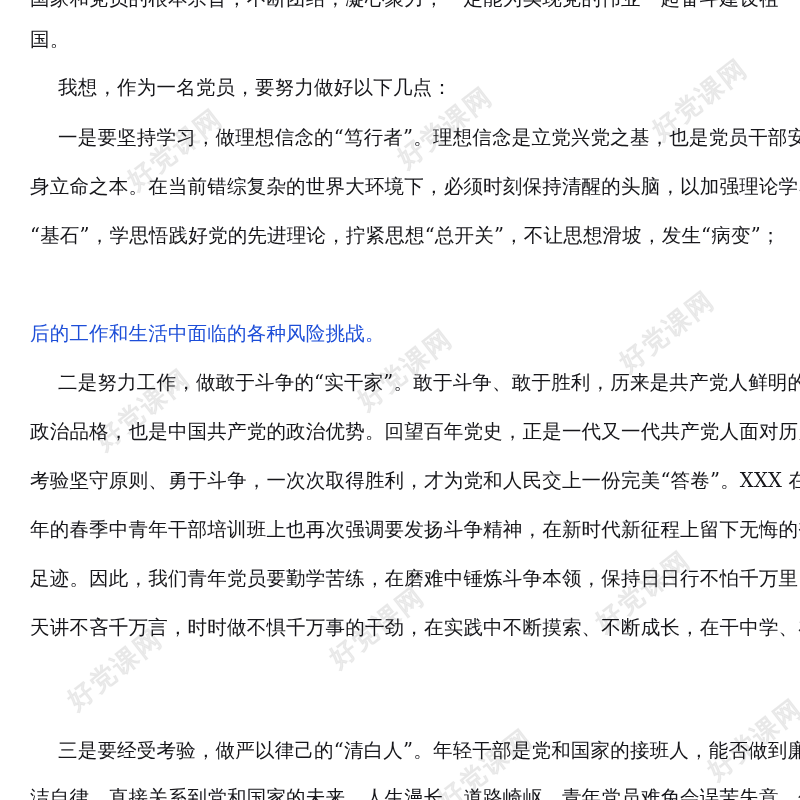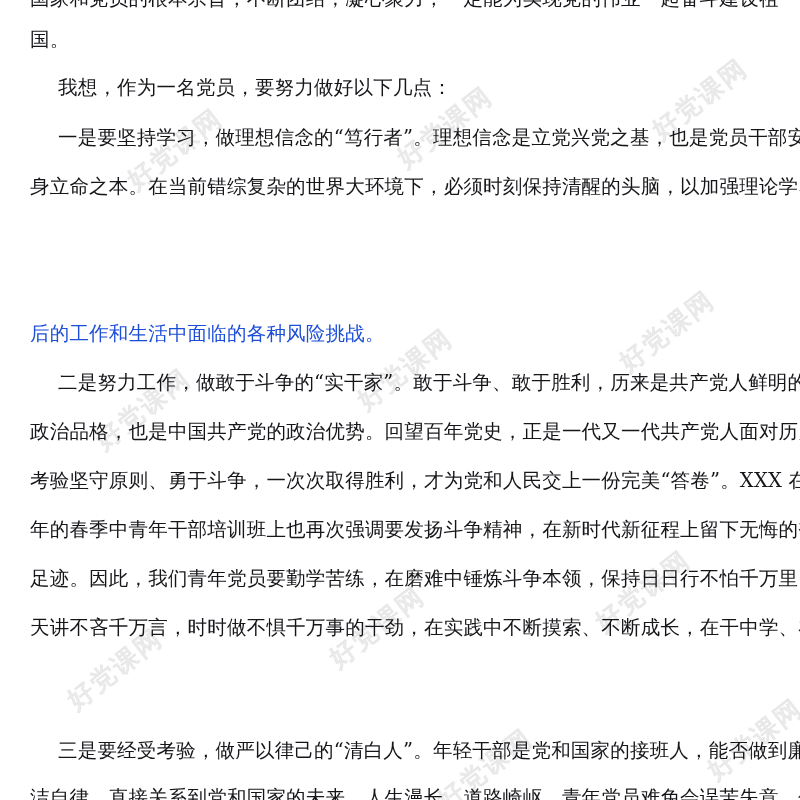--- a/index.html
+++ b/index.html
@@ -102,20 +102,21 @@
       <div class="watermark" style="left: 700px; top: 760px; color: rgba(0, 0, 0, 0.055); transform: rotate(-38deg);">好党课网</div>
       <div class="watermark" style="left: 430px; top: 790px; color: rgba(0, 0, 0, 0.055); transform: rotate(-38deg);">好党课网</div>
     </div>
 
   <div id="text-layer">
       <div class="doc-line clipped-top" id="line-00" style="top: -13px; color: rgb(22, 22, 26);">国家和党员的根本宗旨，不断团结，凝心聚力，一定能为实现党的伟业一起奋斗建设祖</div>
       <div class="doc-line" id="line-01" style="top: 28px; color: rgb(22, 22, 26);">国。</div>
       <div class="doc-line indent" id="line-02" style="top: 76px; color: rgb(22, 22, 26);">我想，作为一名党员，要努力做好以下几点：</div>
       <div class="doc-line indent" id="line-03" style="top: 126px; color: rgb(22, 22, 26);">一是要坚持学习，做理想信念的“笃行者”。理想信念是立党兴党之基，也是党员干部安</div>
       <div class="doc-line" id="line-04" style="top: 175px; color: rgb(22, 22, 26);">身立命之本。在当前错综复杂的世界大环境下，必须时刻保持清醒的头脑，以加强理论学习为</div>
+      <div class="doc-line" id="line-05" style="top: 224px; color: rgb(22, 22, 26);">“基石”，学思悟践好党的先进理论，拧紧思想“总开关”，不让思想滑坡，发生“病变”；</div>
       <div class="doc-line" id="line-07" style="top: 322px; color: #1d4ed8;">后的工作和生活中面临的各种风险挑战。</div>
       <div class="doc-line indent" id="line-08" style="top: 371px; color: rgb(22, 22, 26);">二是努力工作，做敢于斗争的“实干家”。敢于斗争、敢于胜利，历来是共产党人鲜明的</div>
       <div class="doc-line" id="line-09" style="top: 420px; color: rgb(22, 22, 26);">政治品格，也是中国共产党的政治优势。回望百年党史，正是一代又一代共产党人面对历史的</div>
       <div class="doc-line" id="line-10" style="top: 469px; color: rgb(22, 22, 26);">考验坚守原则、勇于斗争，一次次取得胜利，才为党和人民交上一份完美“答卷”。XXX 在今</div>
       <div class="doc-line" id="line-11" style="top: 518px; color: rgb(22, 22, 26);">年的春季中青年干部培训班上也再次强调要发扬斗争精神，在新时代新征程上留下无悔的奋斗</div>
       <div class="doc-line" id="line-12" style="top: 567px; color: rgb(22, 22, 26);">足迹。因此，我们青年党员要勤学苦练，在磨难中锤炼斗争本领，保持日日行不怕千万里，天</div>
       <div class="doc-line" id="line-13" style="top: 616px; color: rgb(22, 22, 26);">天讲不吝千万言，时时做不惧千万事的干劲，在实践中不断摸索、不断成长，在干中学、在学</div>
       <div class="doc-line indent" id="line-15" style="top: 739px; color: rgb(22, 22, 26);">三是要经受考验，做严以律己的“清白人”。年轻干部是党和国家的接班人，能否做到廉</div>
       <div class="doc-line clipped-bottom" id="line-16" style="top: 786px; color: rgb(22, 22, 26);">洁自律，直接关系到党和国家的未来。人生漫长，道路崎岖，青年党员难免会误苦失意，但必</div>
     </div>

